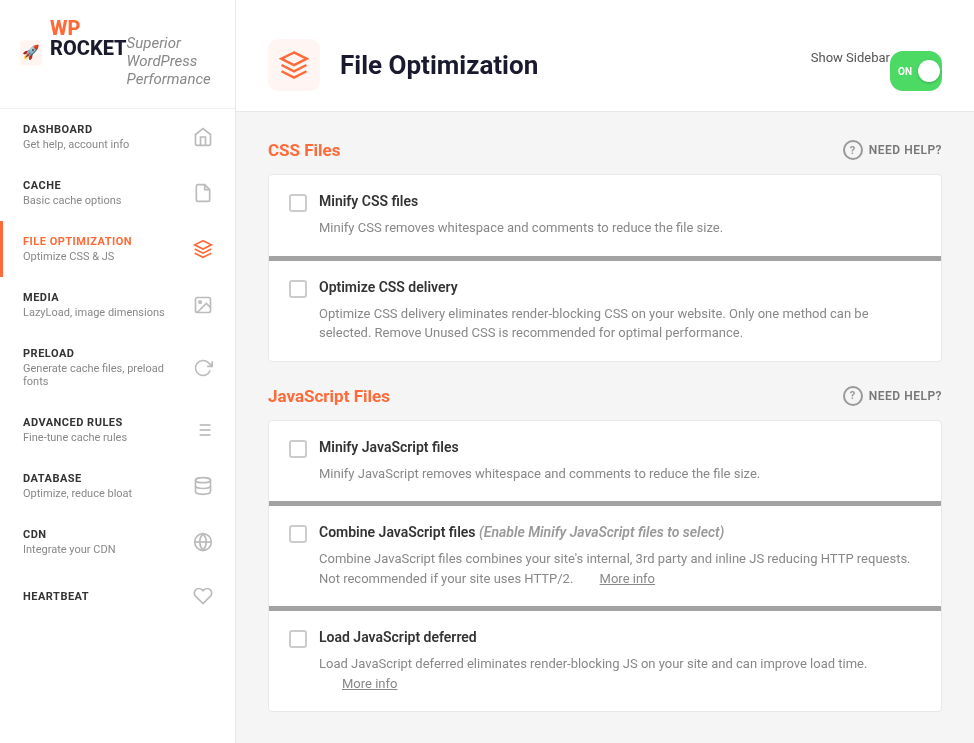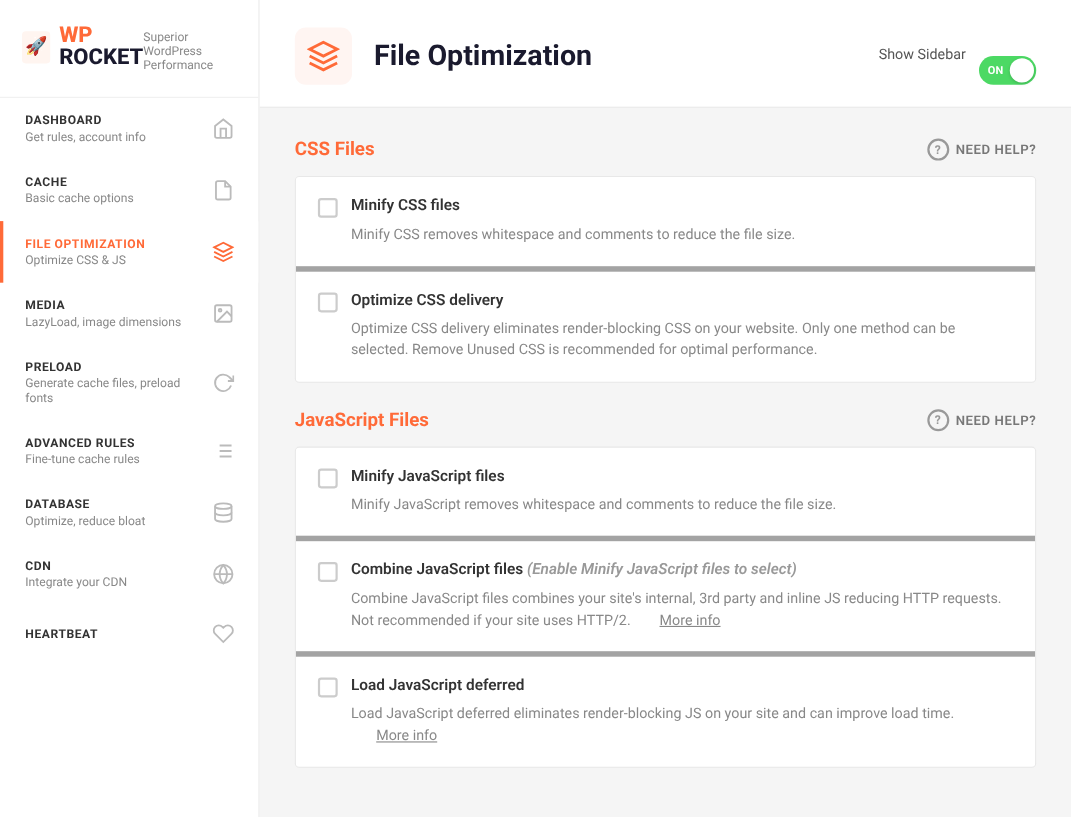--- a/index.html
+++ b/index.html
@@ -40,23 +40,24 @@
 
     .logo-wp {
       font-size: 20px;
       font-weight: 800;
       line-height: 1;
     }
     .logo-wp .wp { color: #ff6a38; }
     .logo-wp .rocket { color: #1a1a2e; }
 
     .logo-sub {
-      font-size: 11px;
+      font-size: 15px;
       color: #888;
-      margin-top: 6px;
+      font-style: italic;
+      margin-top: 16px;
     }
 
     .nav-item {
       display: flex;
       align-items: center;
       padding: 14px 20px;
       cursor: pointer;
       border-left: 3px solid transparent;
       position: relative;
       text-decoration: none;
@@ -133,32 +134,31 @@
 
     .page-title {
       font-size: 26px;
       font-weight: 700;
       color: #1a1a2e;
     }
 
     .header-right {
       display: flex;
       align-items: center;
-      gap: 12px;
       padding-bottom: 20px;
     }
 
     .show-sidebar-label {
       font-size: 13px;
       color: #555;
     }
 
     .toggle-wrap {
       width: 52px;
-      height: 26px;
+      height: 40px;
       background: #4cd964;
       border-radius: 13px;
       display: flex;
       align-items: center;
       padding: 2px;
       cursor: pointer;
       position: relative;
       margin-top: 27px;
     }
 
@@ -298,21 +298,21 @@
           <span class="rocket">ROCKET</span>
         </div>
         <div class="logo-sub">Superior WordPress Performance</div>
       </div>
     </div>
   </div>
 
   <div class="nav-item">
     <div class="nav-item-text">
       <div class="nav-item-title">DASHBOARD</div>
-      <div class="nav-item-desc">Get rules, account info</div>
+      <div class="nav-item-desc">Get help, account info</div>
     </div>
     <div class="nav-icon">
       <svg width="20" height="20" viewBox="0 0 24 24" fill="none" stroke="#bbb" stroke-width="2">
         <path d="M3 9l9-7 9 7v11a2 2 0 01-2 2H5a2 2 0 01-2-2z"></path>
         <polyline points="9 22 9 12 15 12 15 22"></polyline>
       </svg>
     </div>
   </div>
 
   <div class="nav-item">

